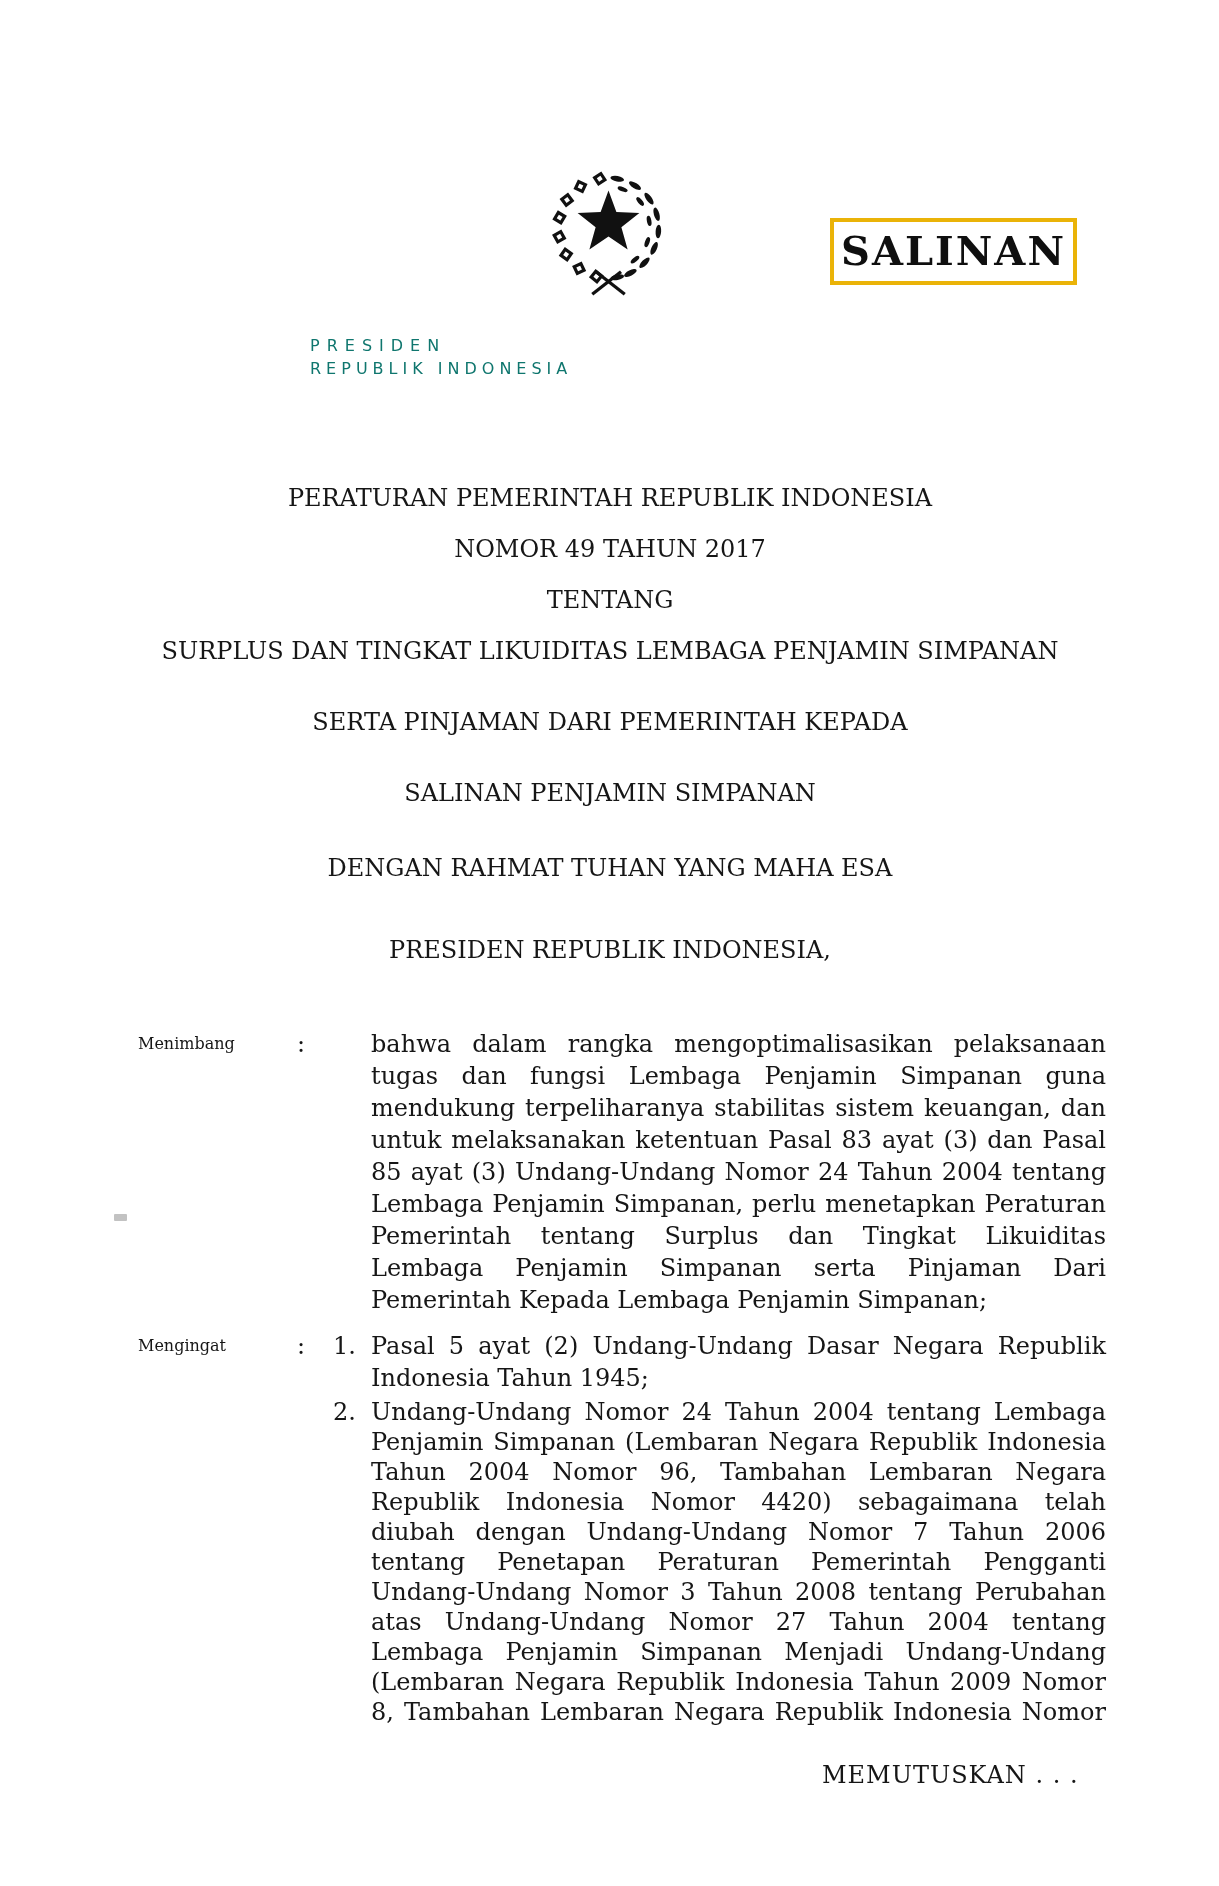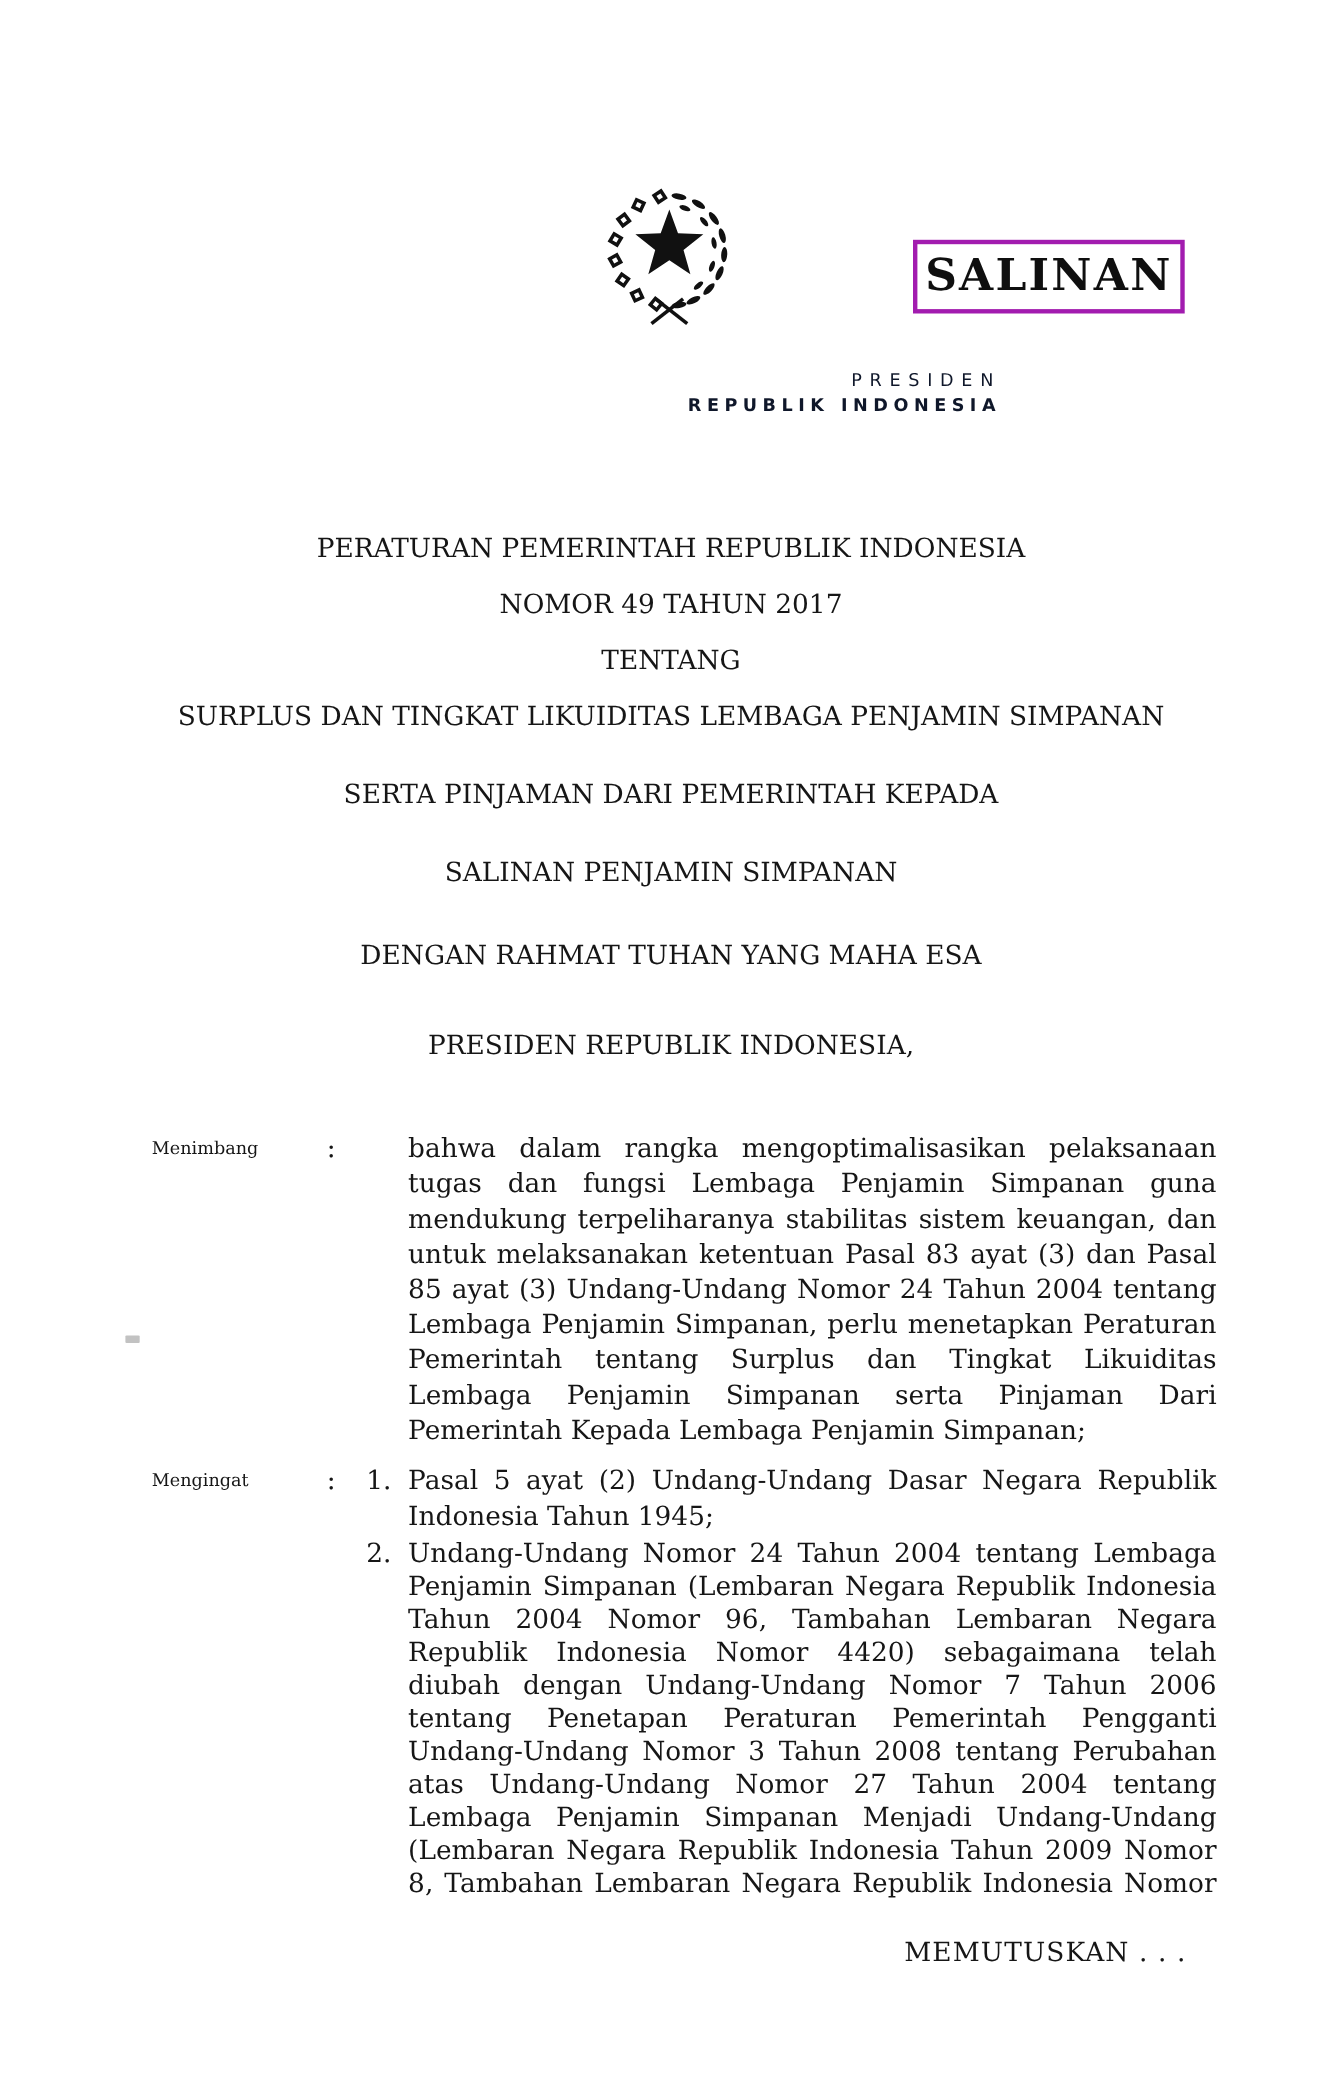--- a/index.html
+++ b/index.html
@@ -5,28 +5,28 @@
   html,body { margin:0; padding:0; background:#ffffff; }
   .page {
     position:relative; width:1219px; height:1886px; background:#ffffff;
     overflow:hidden; font-family:"DejaVu Serif","Liberation Serif",serif;
     color:#161616;
   }
   .abs { position:absolute; }
 
   
   .emblem { left:532px; top:158px; width:153px; height:150px; }
-  .letterhead { left:310px; top:336px; width:600px; text-align:right;
-    font-family:"DejaVu Sans","Liberation Sans",sans-serif; color:#0f172a; }
+  .letterhead { left:310px; top:336px; width:600px; text-align:left;
+    font-family:"DejaVu Sans","Liberation Sans",sans-serif; color:#0f766e; }
   .lh1 { font-size:16px; letter-spacing:7px; }
-  .lh2 { font-size:16px; letter-spacing:5px; margin-top:4px;font-weight:bold; }
+  .lh2 { font-size:16px; letter-spacing:5px; margin-top:4px; }
 
   
   .stamp { left:830px; top:218px; width:247px; height:67px; box-sizing:border-box;
-    border:4px solid #a21caf; text-align:center; line-height:58px;
+    border:4px solid #eab308; text-align:center; line-height:58px;
     font-weight:bold; font-size:40px; letter-spacing:2px; color:#0f0f0f; }
 
   
   .tline { left:100px; width:1020px; text-align:center; font-size:24px; line-height:30px; white-space:nowrap; }
   .t1 { top:483px; } .t2 { top:534px; } .t3 { top:585px; } .t4 { top:636px; }
   .t5 { top:707px; } .t6 { top:778px; } .t7 { top:853px; } .t8 { top:935px; }
 
   
   .side-label { left:138px; font-size:16px; line-height:32px; }
   .side-colon { left:297px; font-size:24px; line-height:32px; }

